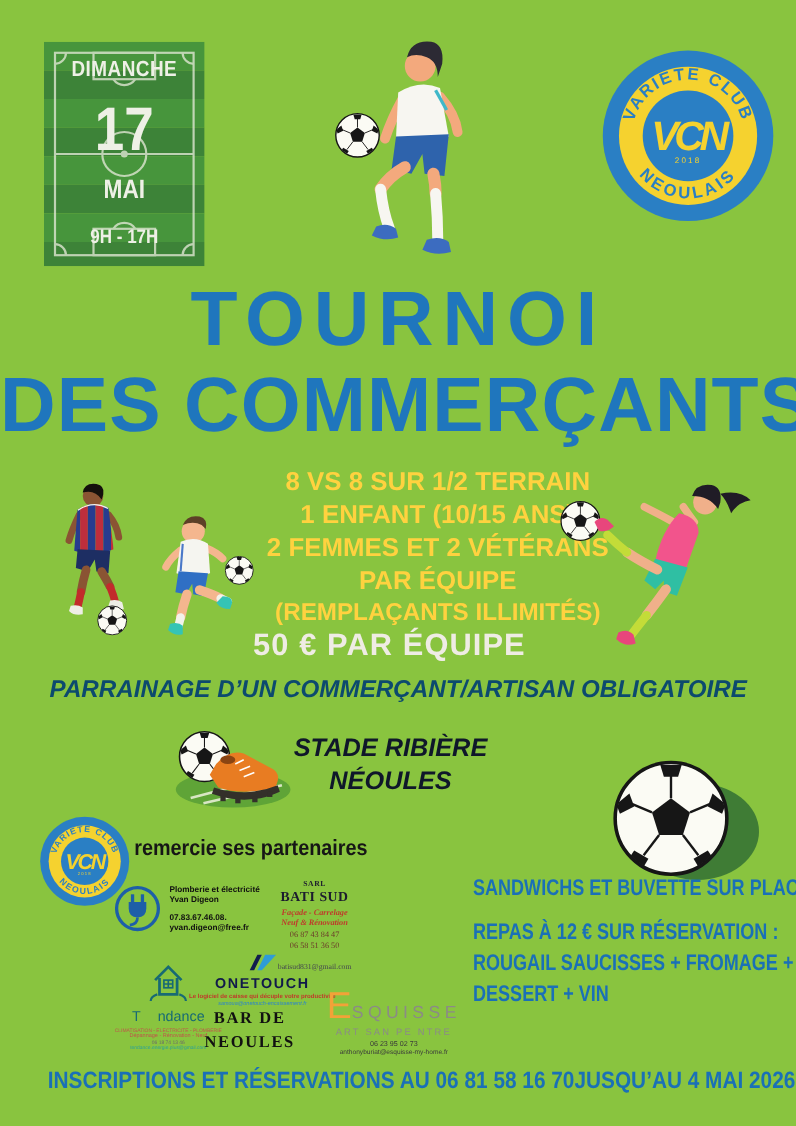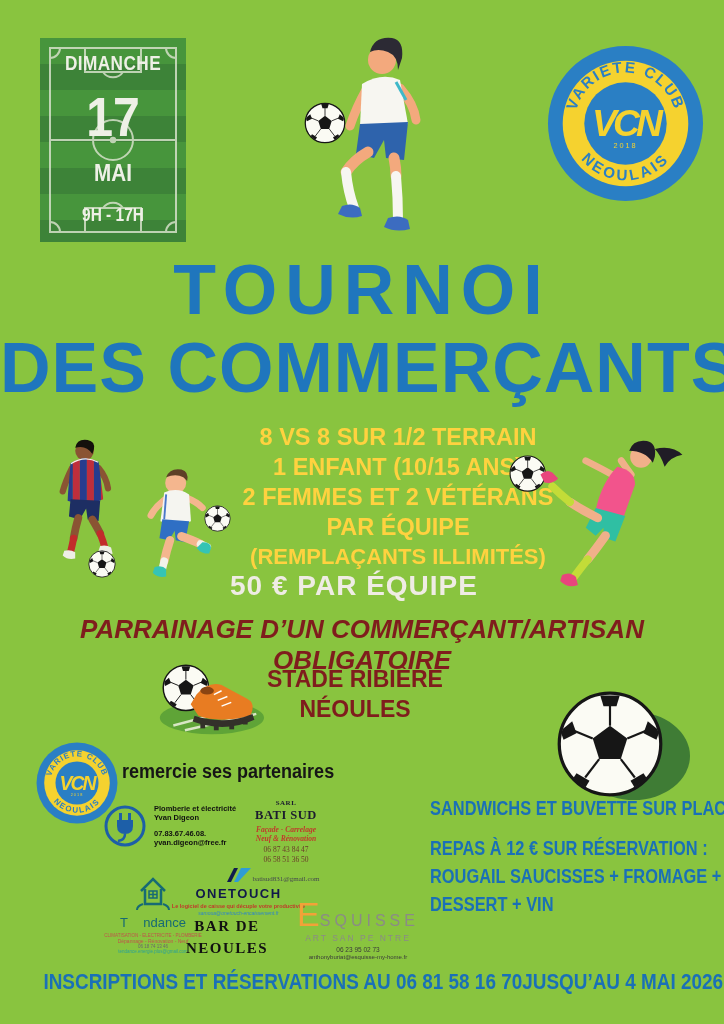--- a/index.html
+++ b/index.html
@@ -27,25 +27,25 @@
   .title-1{top:250px;font-size:70px;letter-spacing:8px;}
   .title-2{top:328px;font-size:70px;letter-spacing:1px;}
 
   
   .rules{top:422px;width:724px;text-align:center;color:#ffd23f;font-weight:700;
          font-size:23.5px;line-height:30px;margin-left:36px;}
   .rule-small{font-size:22px;}
 
   .price{top:570px;width:708px;text-align:center;color:#efece4;font-size:28px;
          font-weight:700;letter-spacing:1px;}
-  .sponsor{top:614px;width:724px;text-align:center;color:#7f1d1d;font-size:26px;
+  .sponsor{top:614px;width:724px;text-align:center;color:#0c4a6e;font-size:22px;
            font-weight:700;font-style:italic;}
 
-  .venue{left:250px;top:664px;width:210px;text-align:center;color:#7f1d1d;
-         font-weight:700;font-size:23px;line-height:30px;}
+  .venue{left:250px;top:664px;width:210px;text-align:center;color:#0f172a;
+         font-weight:700;font-size:23px;line-height:30px;font-style:italic;}
 
   
   .partners-heading{left:122px;top:760px;font-size:20px;font-weight:700;color:#161616;
                     transform:scaleX(.9);transform-origin:0 0;white-space:nowrap;}
   .digeon{left:103px;top:804px;display:flex;gap:7px;}
   .digeon-text{font-size:7.5px;font-weight:700;color:#101010;line-height:9px;}
   .digeon-contact{margin-top:7px;}
 
   .batisud{left:236px;top:799px;width:100px;text-align:center;
            font-family:"Liberation Serif",serif;color:#1c1c2e;}

